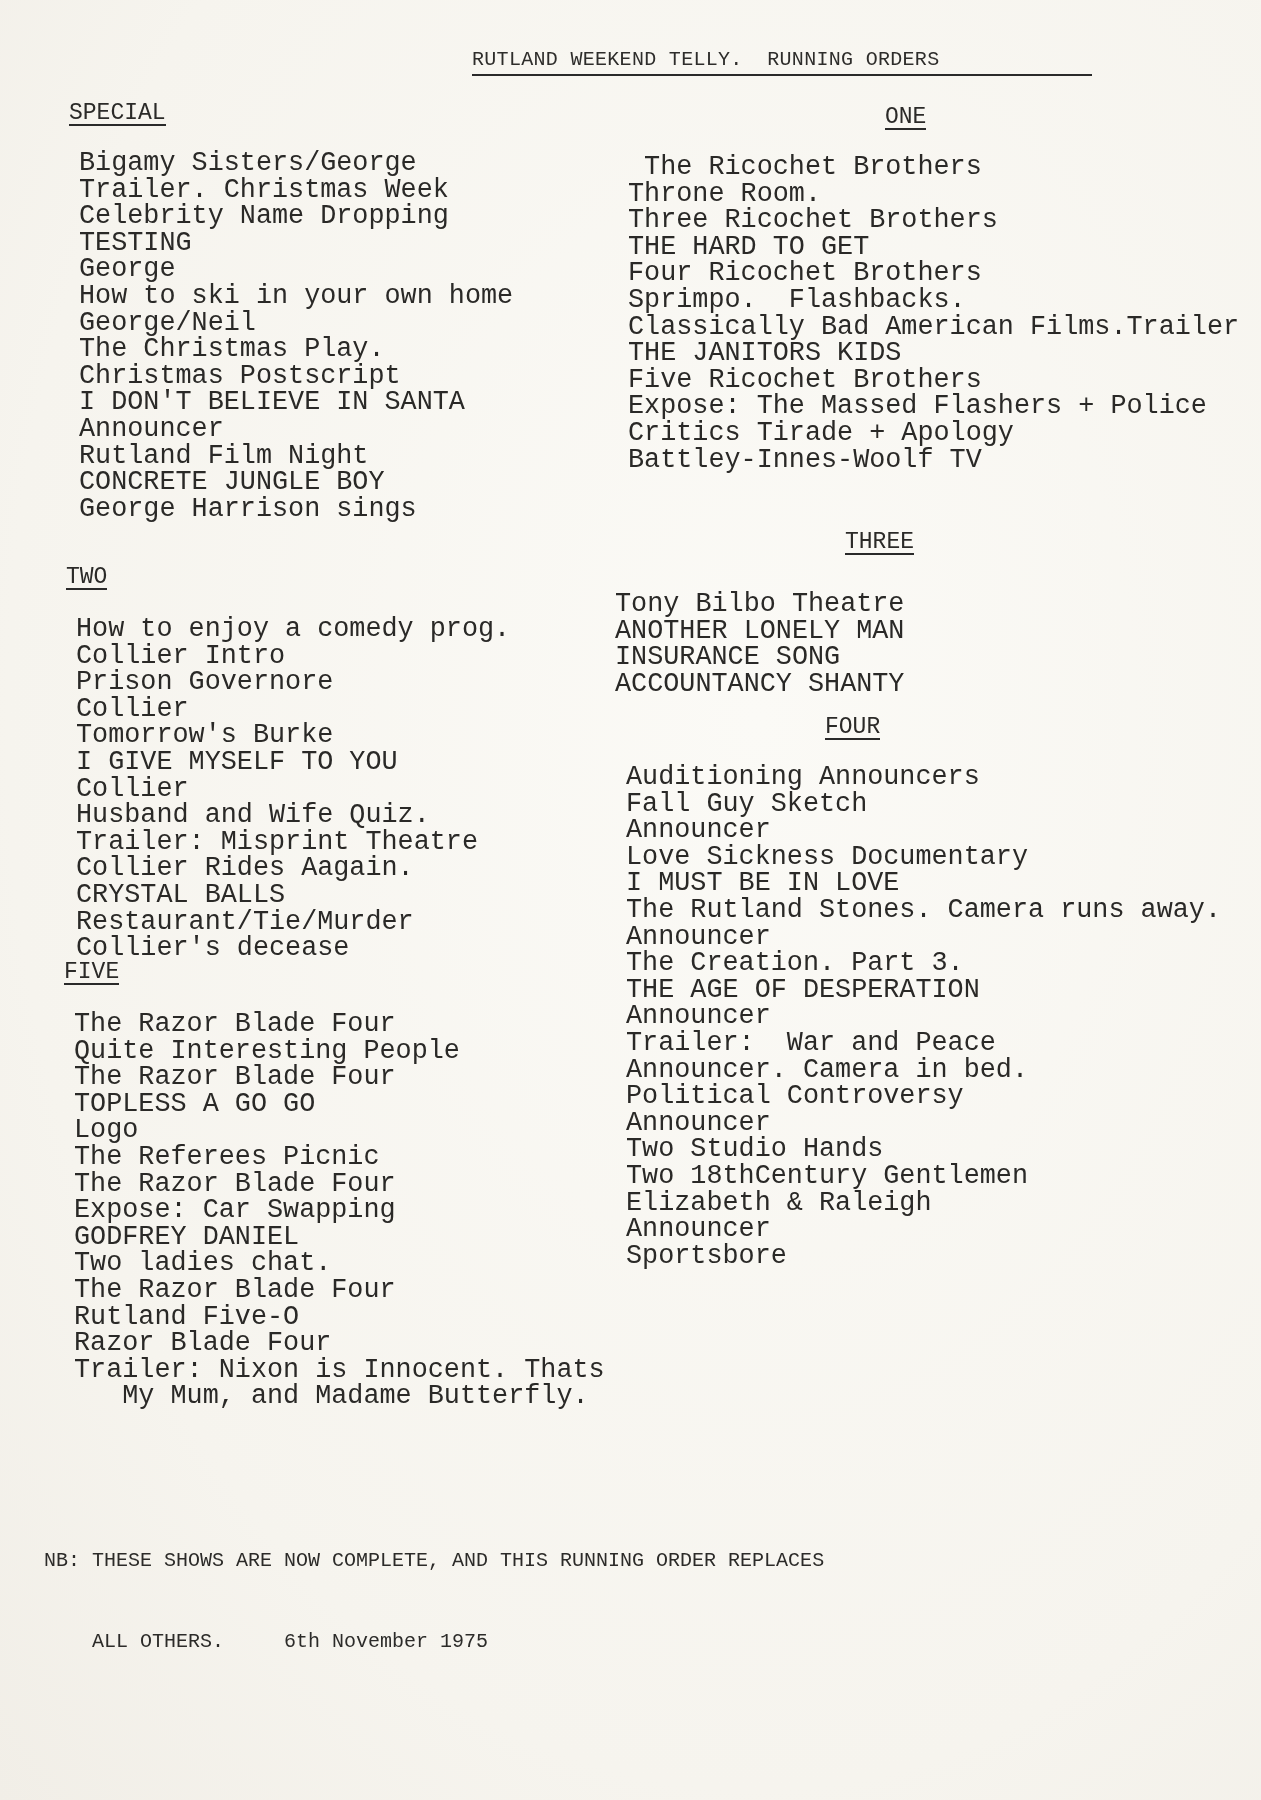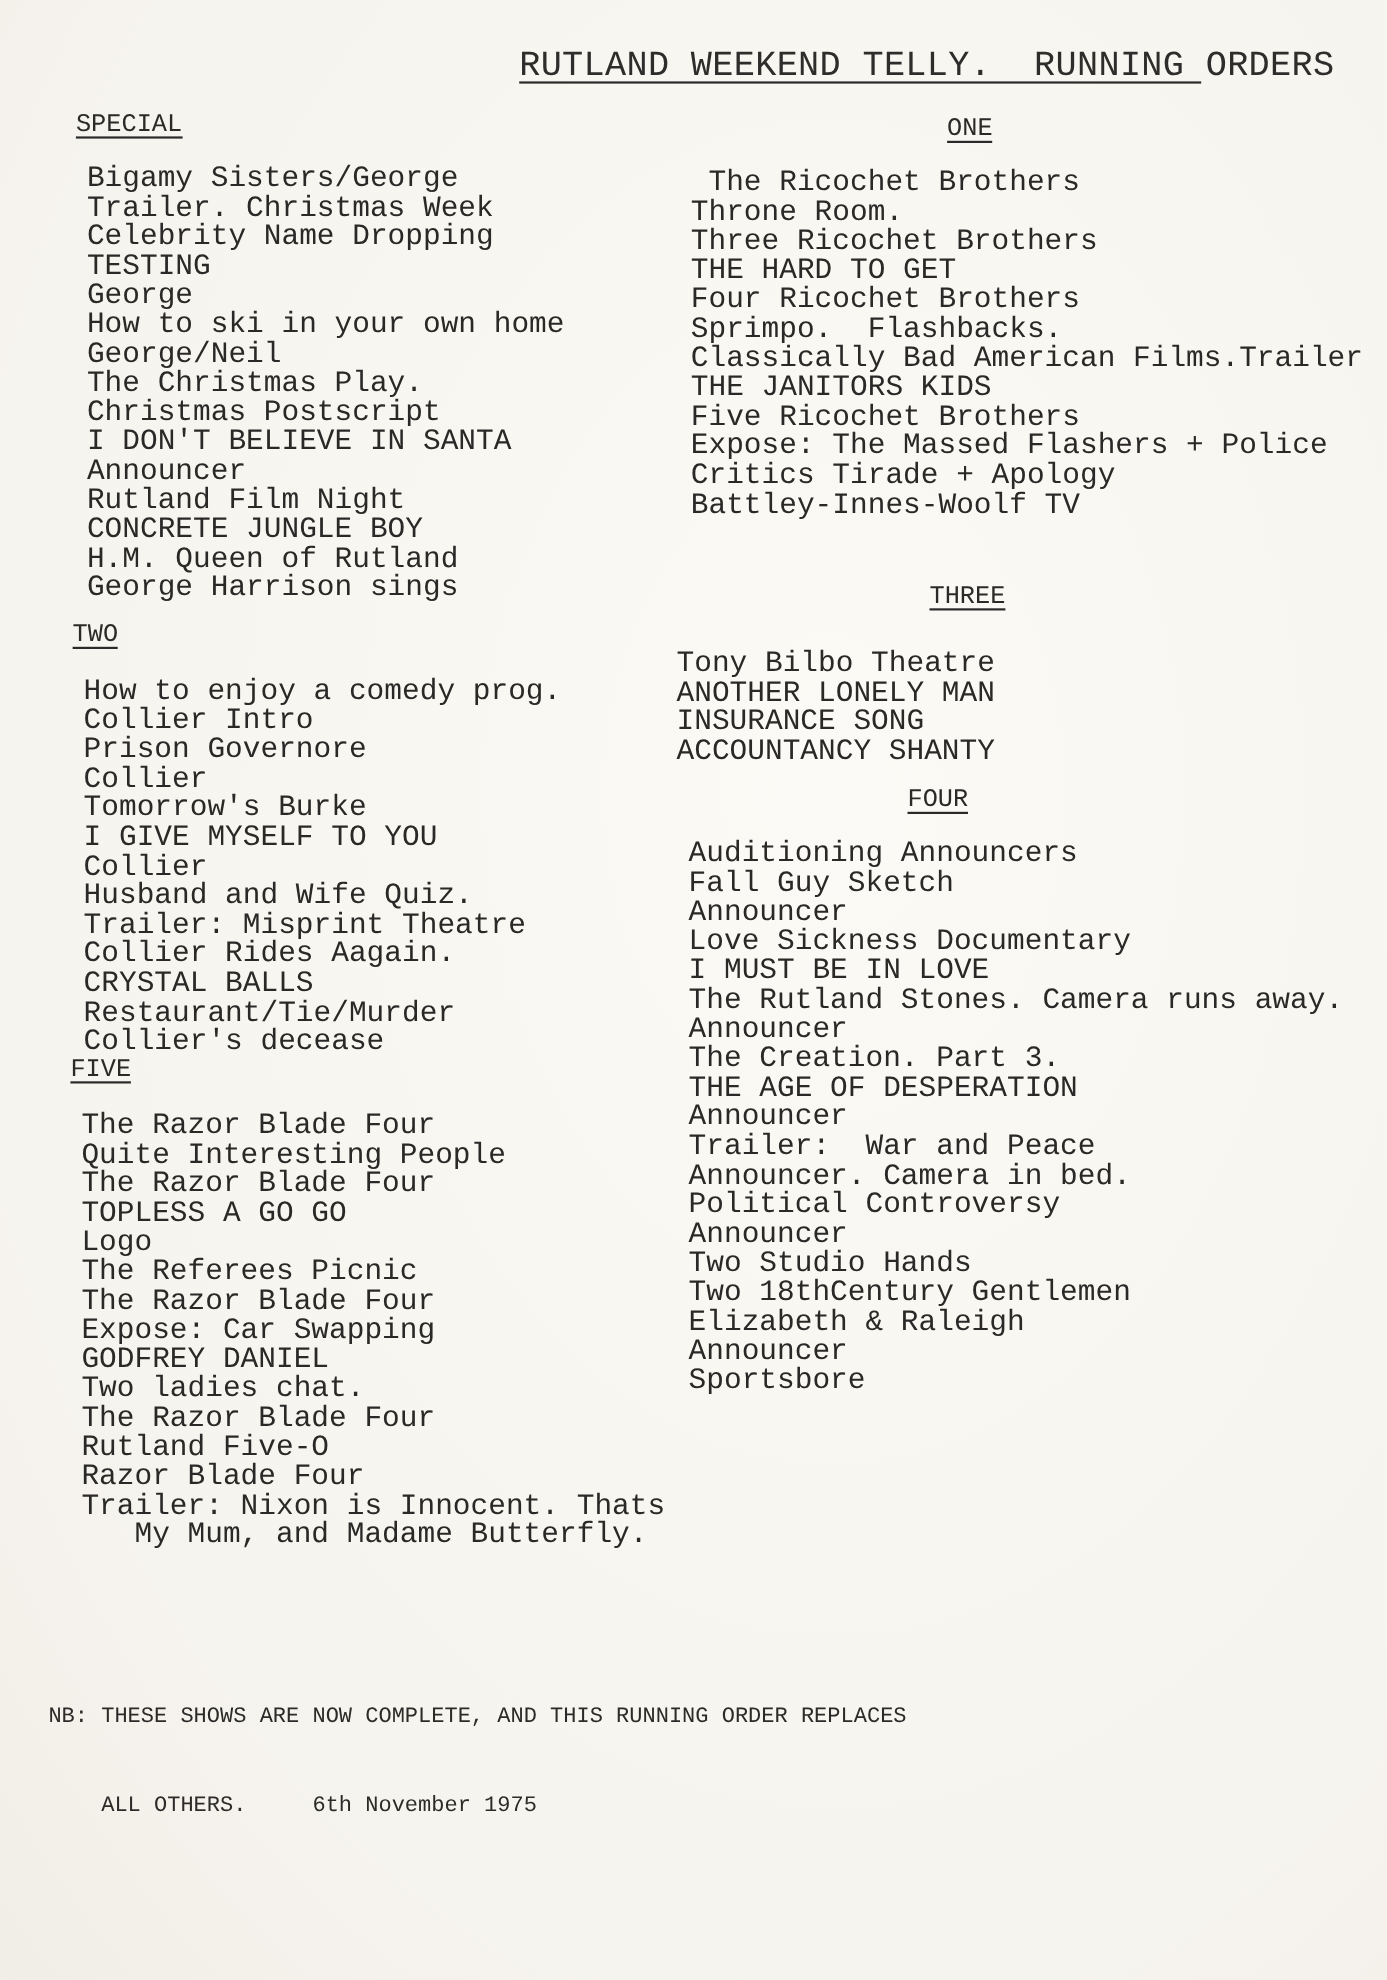--- a/index.html
+++ b/index.html
@@ -6,21 +6,21 @@
   body {
     width: 1261px; height: 1800px; position: relative; overflow: hidden;
     background: #f8f6f1;
     font-family: "Liberation Mono", "DejaVu Sans Mono", monospace;
     color: #2a2927;
   }
   .page { position: absolute; inset: 0;
     background: radial-gradient(ellipse at 60% 40%, #fbfaf6 0%, #f6f4ee 70%, #f1eee7 100%); }
   .title {
     position: absolute; left: 472px; top: 46px;
-    font-size: 32px; letter-spacing: 0.3px; line-height: 28px;
+    font-size: 20px; letter-spacing: 0.3px; line-height: 28px;
     white-space: pre; color: #2e2d2b;
   }
   .title-ul {
     position: absolute; left: 472px; top: 74px; width: 620px; height: 2px;
     background: #2a2a2a;
   }
   .heading {
     position: absolute; font-size: 23px; line-height: 28px; white-space: pre;
     color: #2b2a28;
   }
@@ -53,21 +53,20 @@
       <li>TESTING</li>
       <li>George</li>
       <li>How to ski in your own home</li>
       <li>George/Neil</li>
       <li>The Christmas Play.</li>
       <li>Christmas Postscript</li>
       <li>I DON'T BELIEVE IN SANTA</li>
       <li>Announcer</li>
       <li>Rutland Film Night</li>
       <li>CONCRETE JUNGLE BOY</li>
-      <li>H.M. Queen of Rutland</li>
       <li>George Harrison sings</li>
     </ul>
 
   <div class="heading" style="left:66px; top:563px;"><span>TWO</span></div>
   <ul class="list" style="left:65px; top:605px;">
       <li>How to enjoy a comedy prog.</li>
       <li>Collier Intro</li>
       <li>Prison Governore</li>
       <li>Collier</li>
       <li>Tomorrow's Burke</li>
@@ -93,21 +92,21 @@
       <li>Expose: Car Swapping</li>
       <li>GODFREY DANIEL</li>
       <li>Two ladies chat.</li>
       <li>The Razor Blade Four</li>
       <li>Rutland Five-O</li>
       <li>Razor Blade Four</li>
       <li>Trailer: Nixon is Innocent. Thats</li>
       <li>   My Mum, and Madame Butterfly.</li>
     </ul>
 
-  <div class="heading" style="left:861px; top:103px;"><span>ONE</span></div>
+  <div class="heading" style="left:885px; top:103px;"><span>ONE</span></div>
   <ul class="list" style="left:617px; top:143px;">
       <li> The Ricochet Brothers</li>
       <li>Throne Room.</li>
       <li>Three Ricochet Brothers</li>
       <li>THE HARD TO GET</li>
       <li>Four Ricochet Brothers</li>
       <li>Sprimpo.  Flashbacks.</li>
       <li>Classically Bad American Films.Trailer</li>
       <li>THE JANITORS KIDS</li>
       <li>Five Ricochet Brothers</li>

